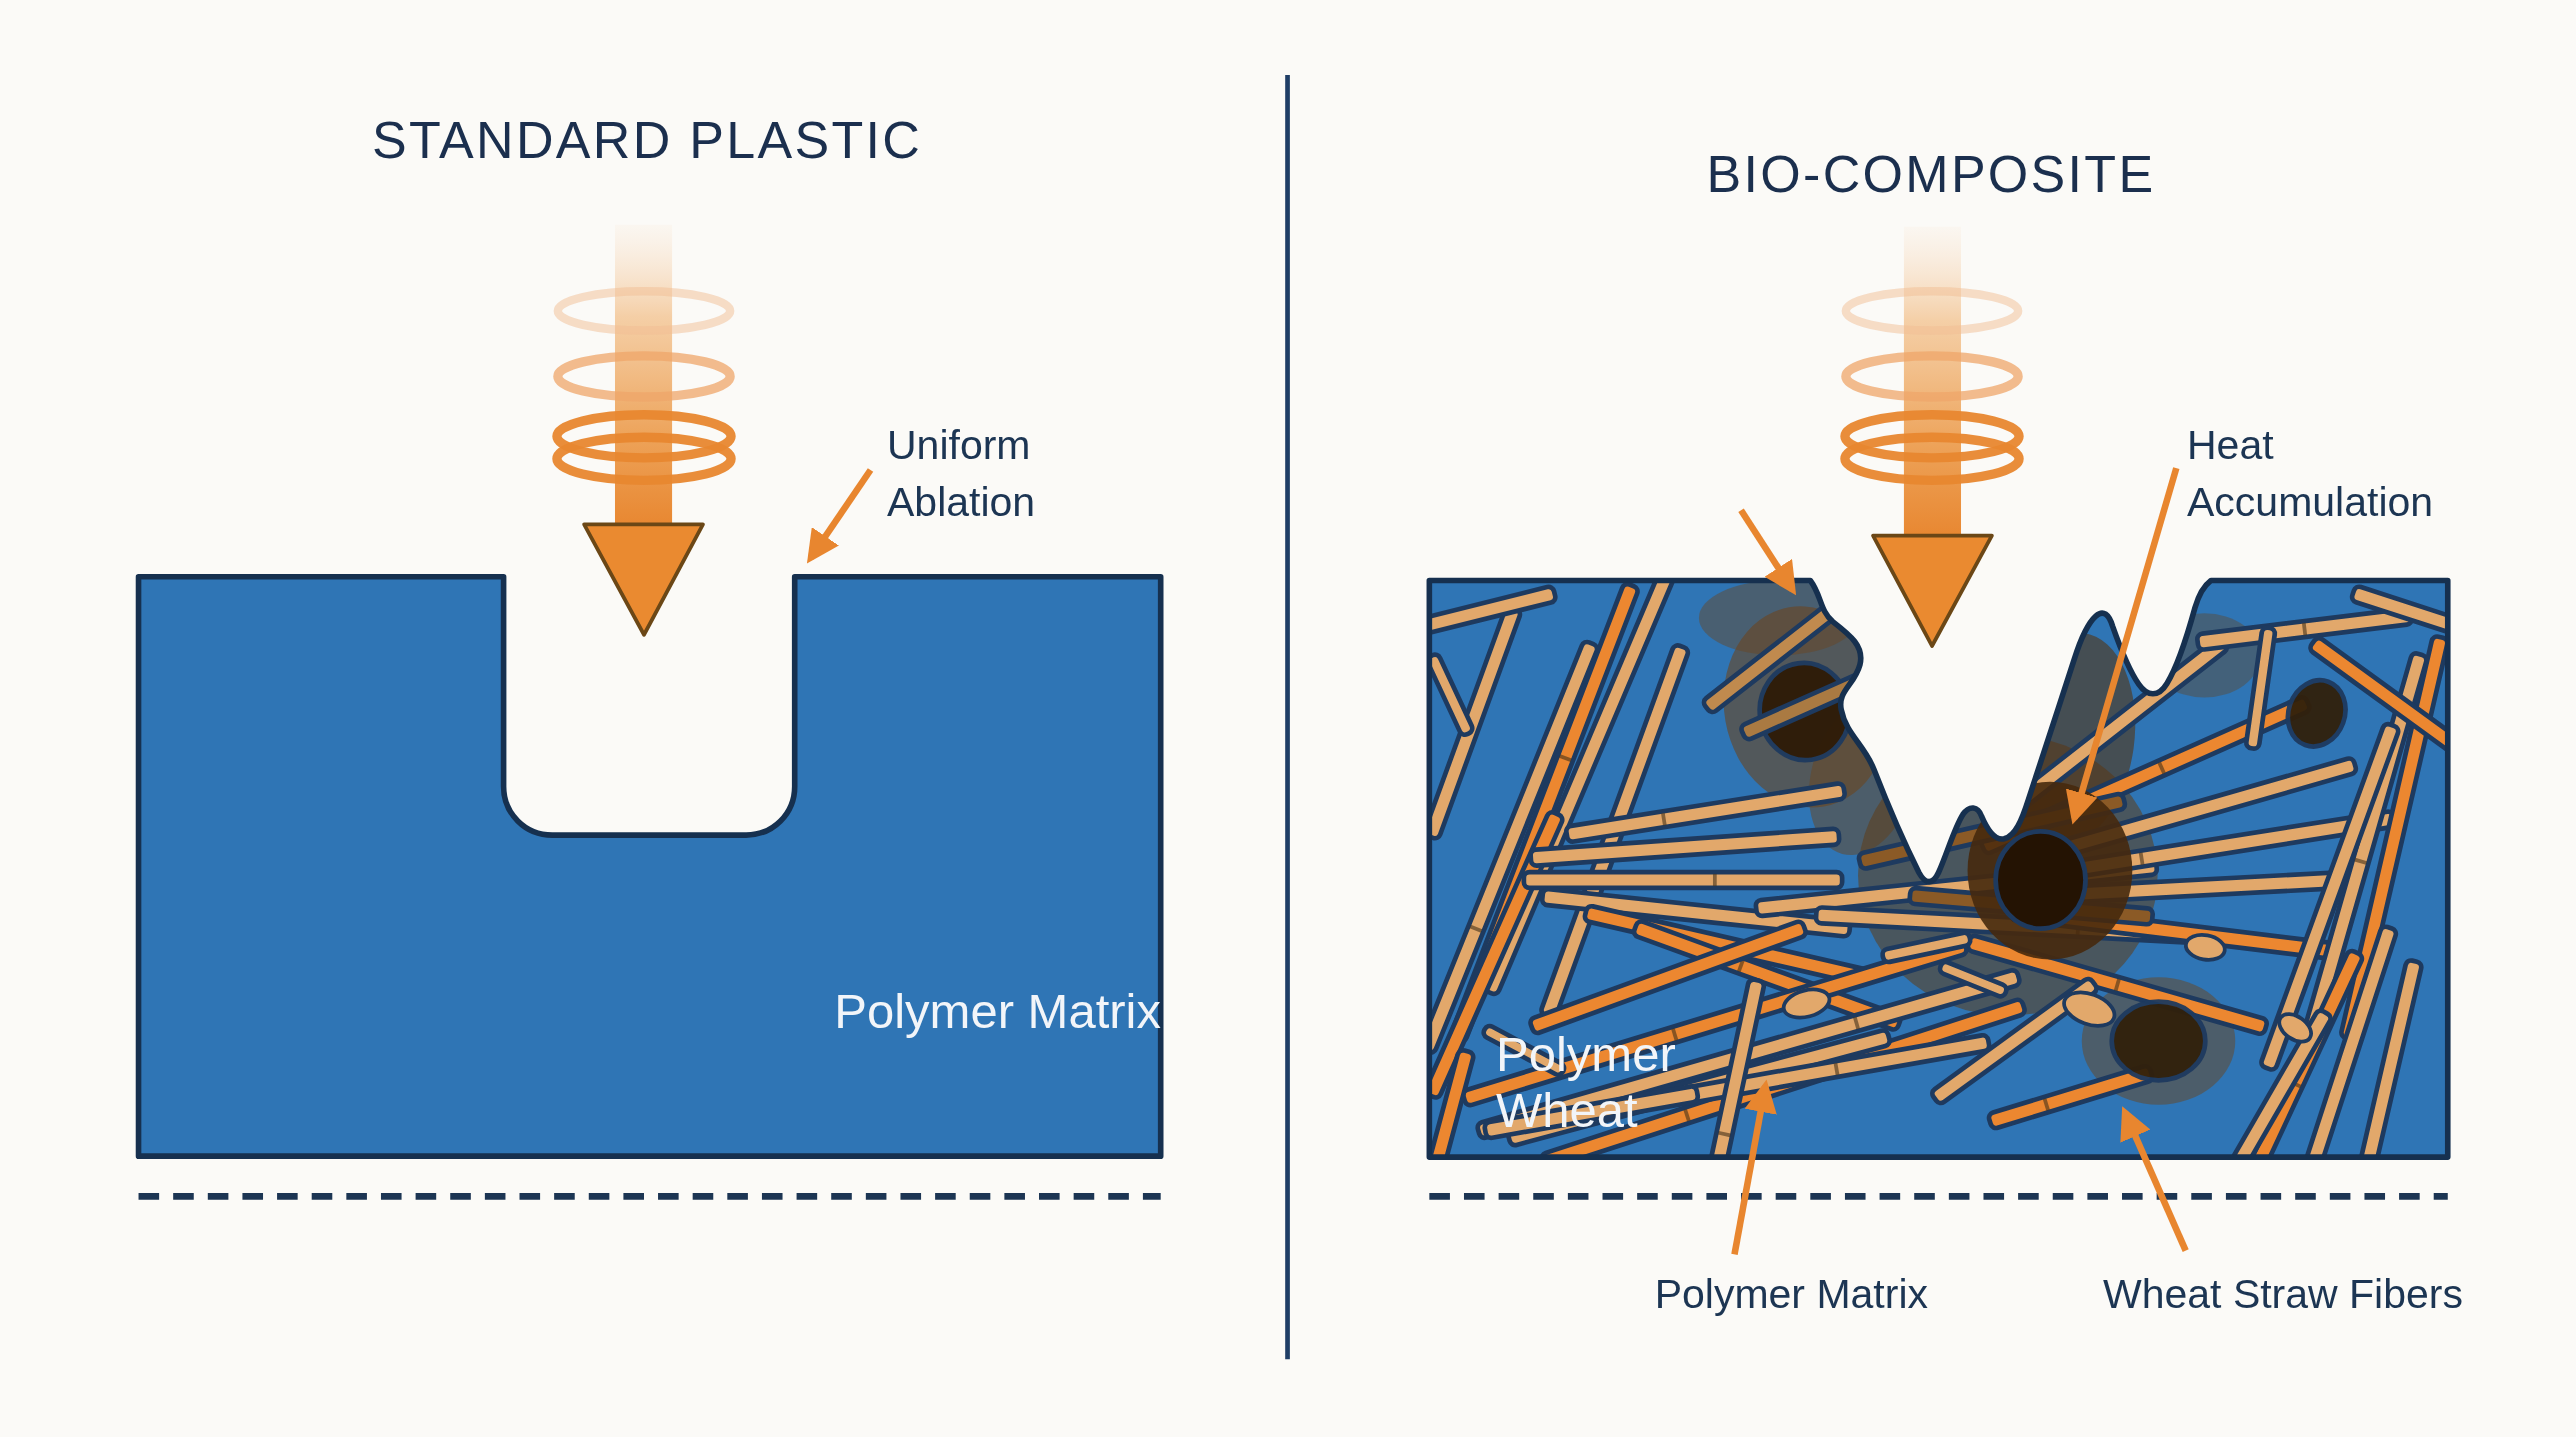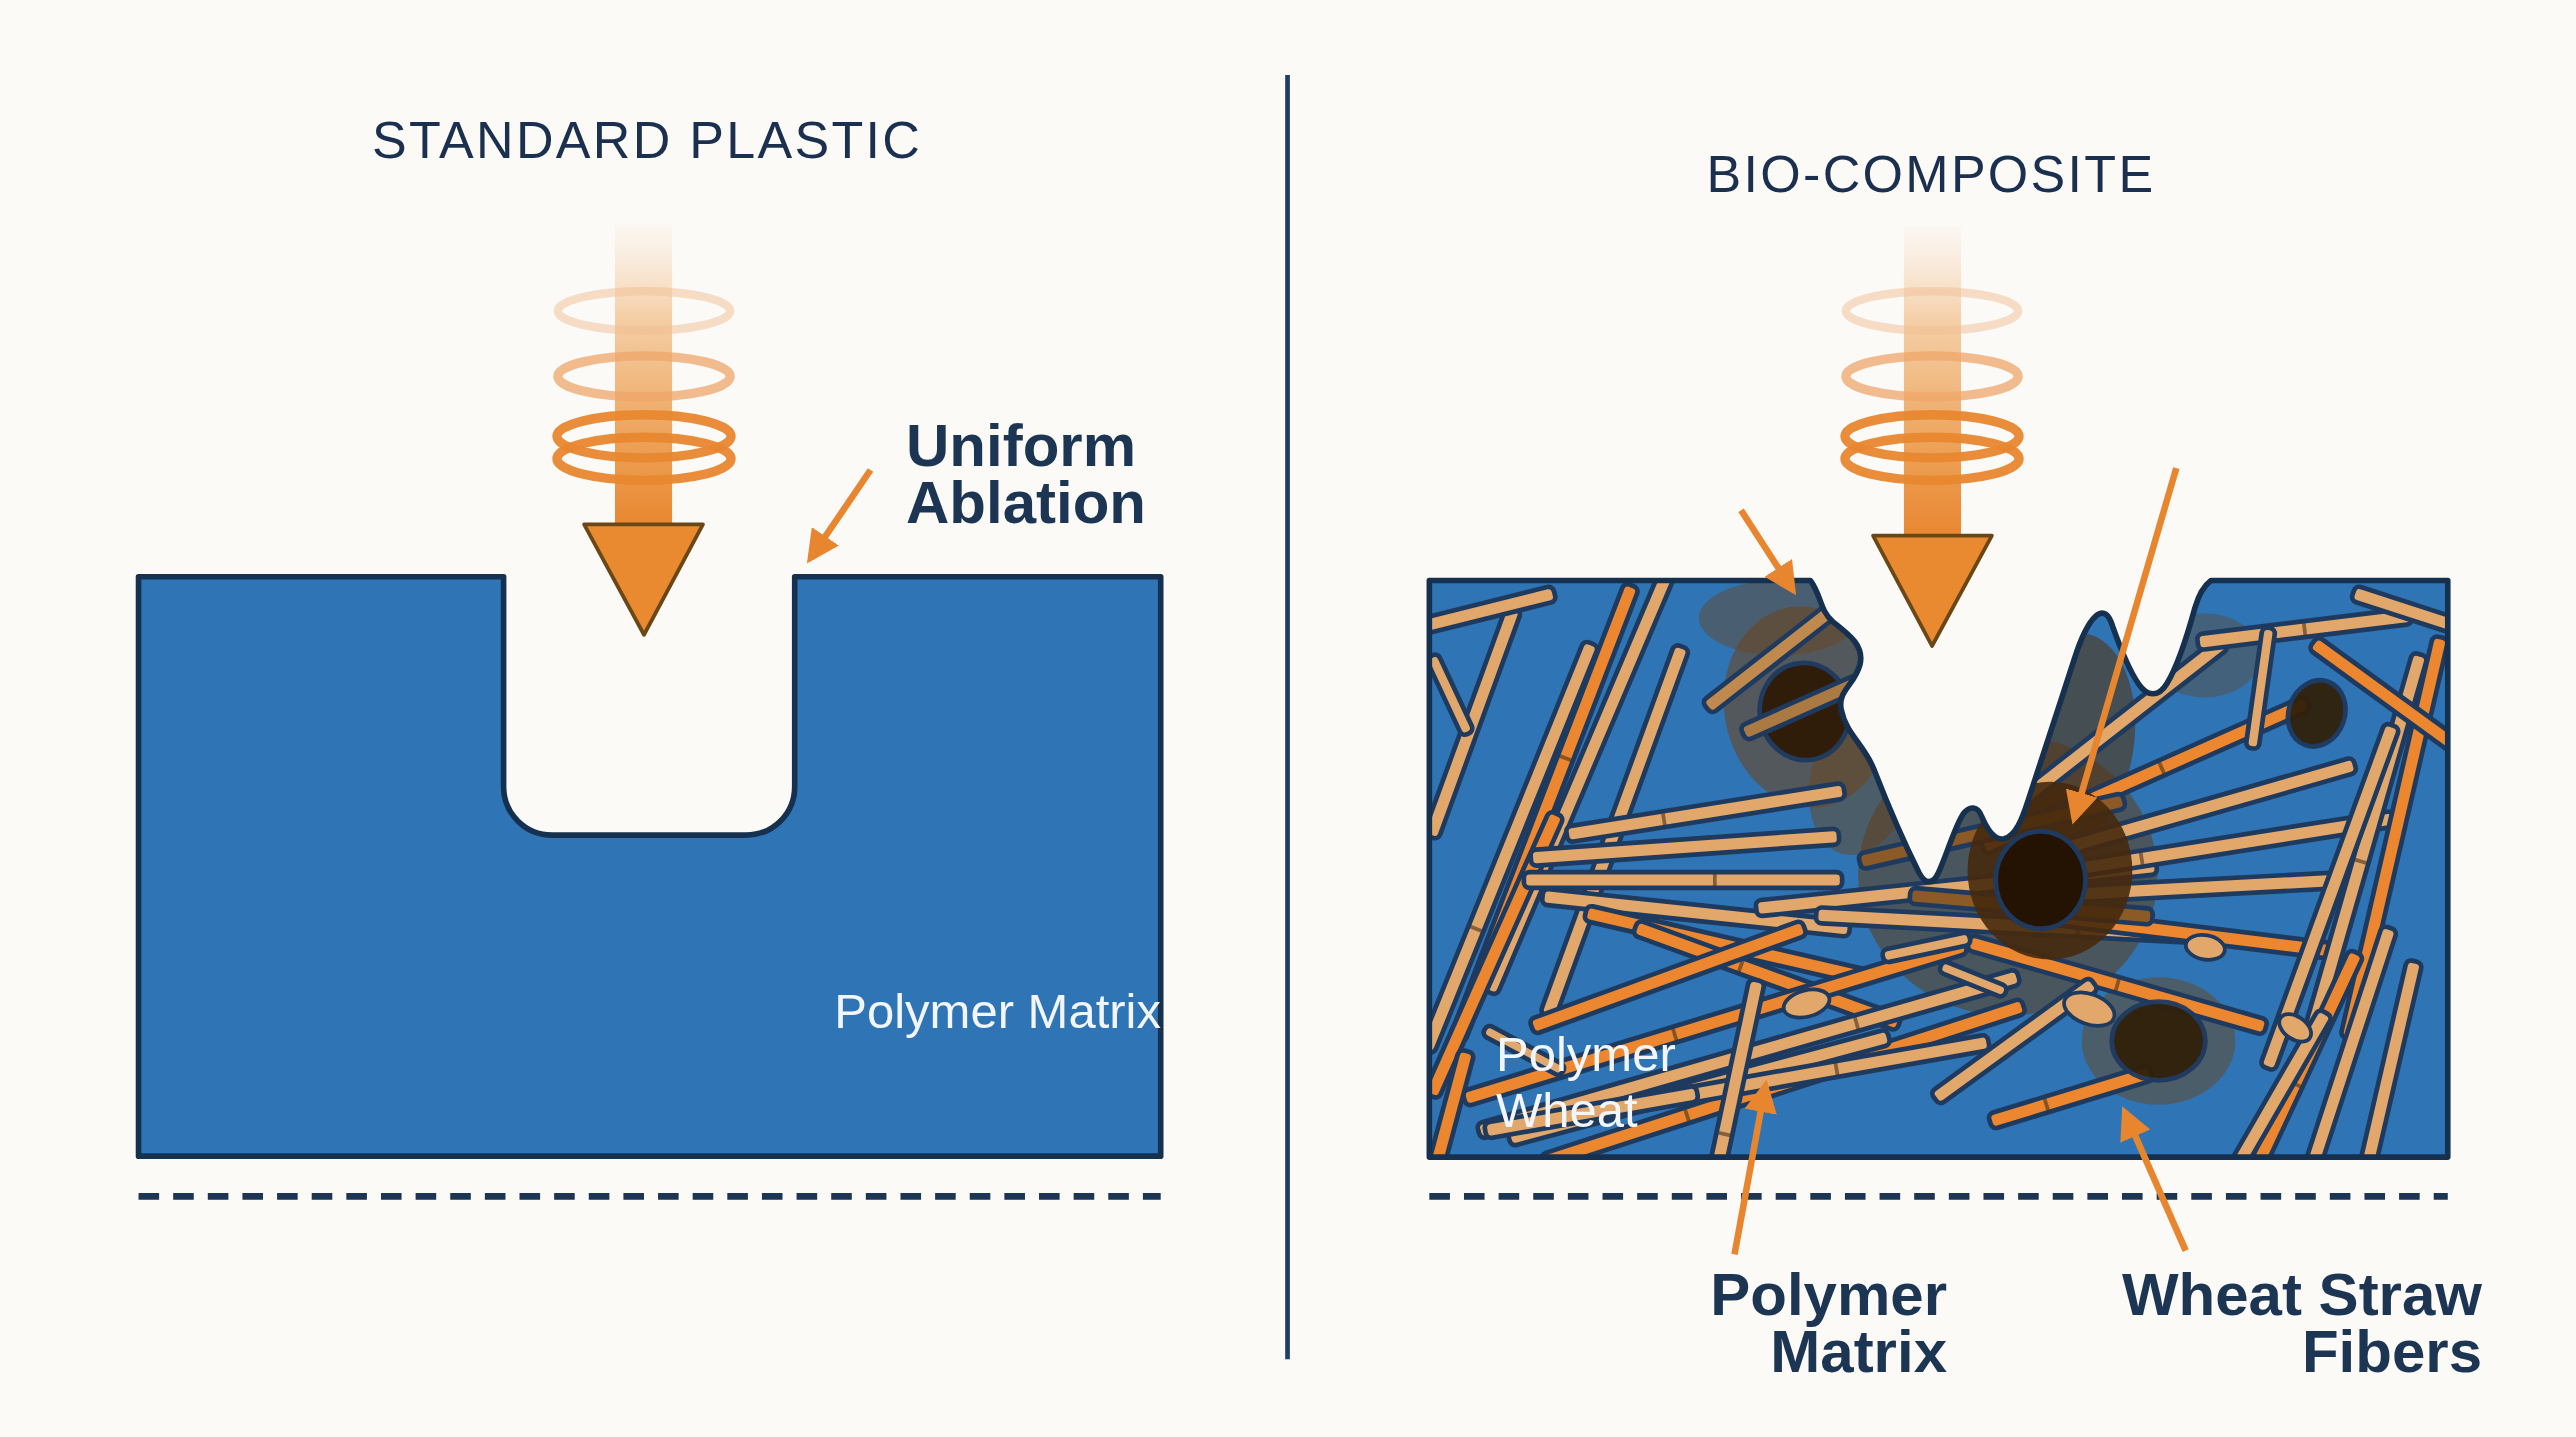--- a/index.html
+++ b/index.html
@@ -10,21 +10,21 @@
     overflow:hidden;
     font-family:"Liberation Sans", sans-serif;
   }
   #art{position:absolute;left:0;top:0;width:2576px;height:1438px;}
   .txt{position:absolute;color:#1C3553;}
   .title{
     font-size:52px;line-height:62px;font-weight:400;
     letter-spacing:2.3px;text-align:center;color:#1B2F4E;
   }
   .callout{
-    font-size:60px;line-height:57px;font-weight:700;color:#1C3553;margin-left:19px;
+    font-size:41px;line-height:57px;font-weight:400;color:#1C3553;
   }
   .callout span{display:block;}
   .blocklabel{
     font-size:49px;line-height:56px;color:#F2F5F9;font-weight:400;
   }
   .center{text-align:right;}
 </style>
 </head>
 <body>
 
@@ -293,20 +293,24 @@
 
   <div class="txt title" style="left:137px;top:109px;width:1020px;">STANDARD PLASTIC</div>
   <div class="txt title" style="left:1423px;top:109px;width:1016px;margin-top:34px;">BIO-COMPOSITE</div>
 
   <div class="txt callout" style="left:887px;top:417px;">
     <span>Uniform</span>
     <span>Ablation</span>
   </div>
 
 
+  <div class="txt callout" style="left:2187px;top:417px;">
+    <span>Heat</span>
+    <span>Accumulation</span>
+  </div>
 
   <div class="txt blocklabel center" style="left:139px;top:983px;width:1022px;">Polymer Matrix</div>
 
   <div class="txt blocklabel" style="left:1496px;top:1026px;">
     <span style="display:block;">Polymer</span>
     <span style="display:block;">Wheat</span>
   </div>
 
   <div class="txt callout center" style="left:1554px;top:1266px;width:374px;">Polymer Matrix</div>
   <div class="txt callout center" style="left:1958px;top:1266px;width:505px;">Wheat Straw Fibers</div>

